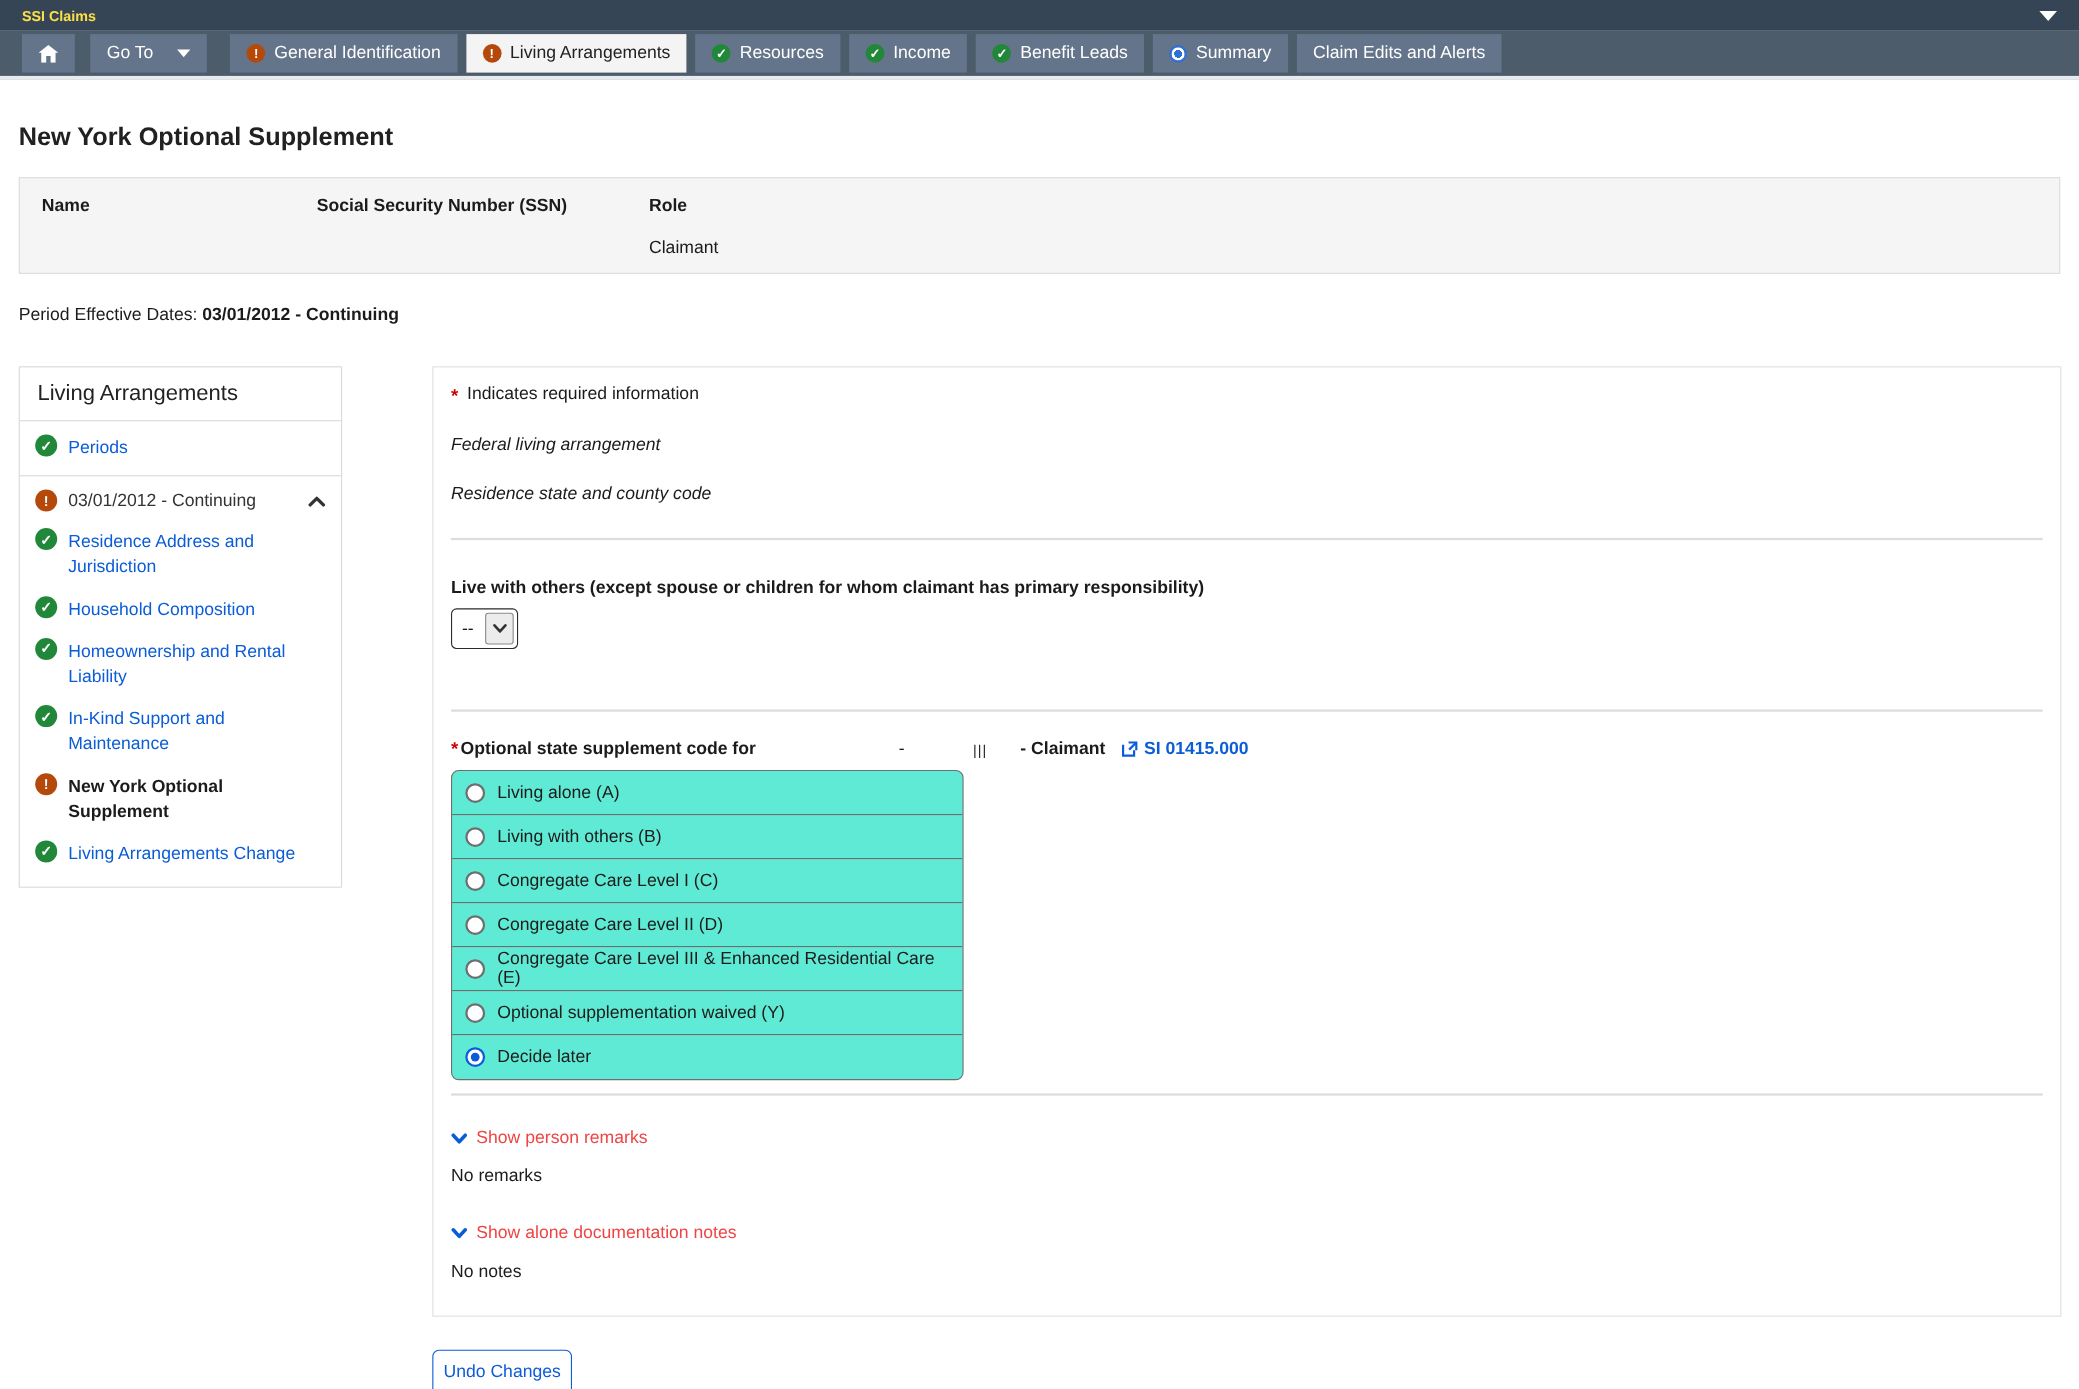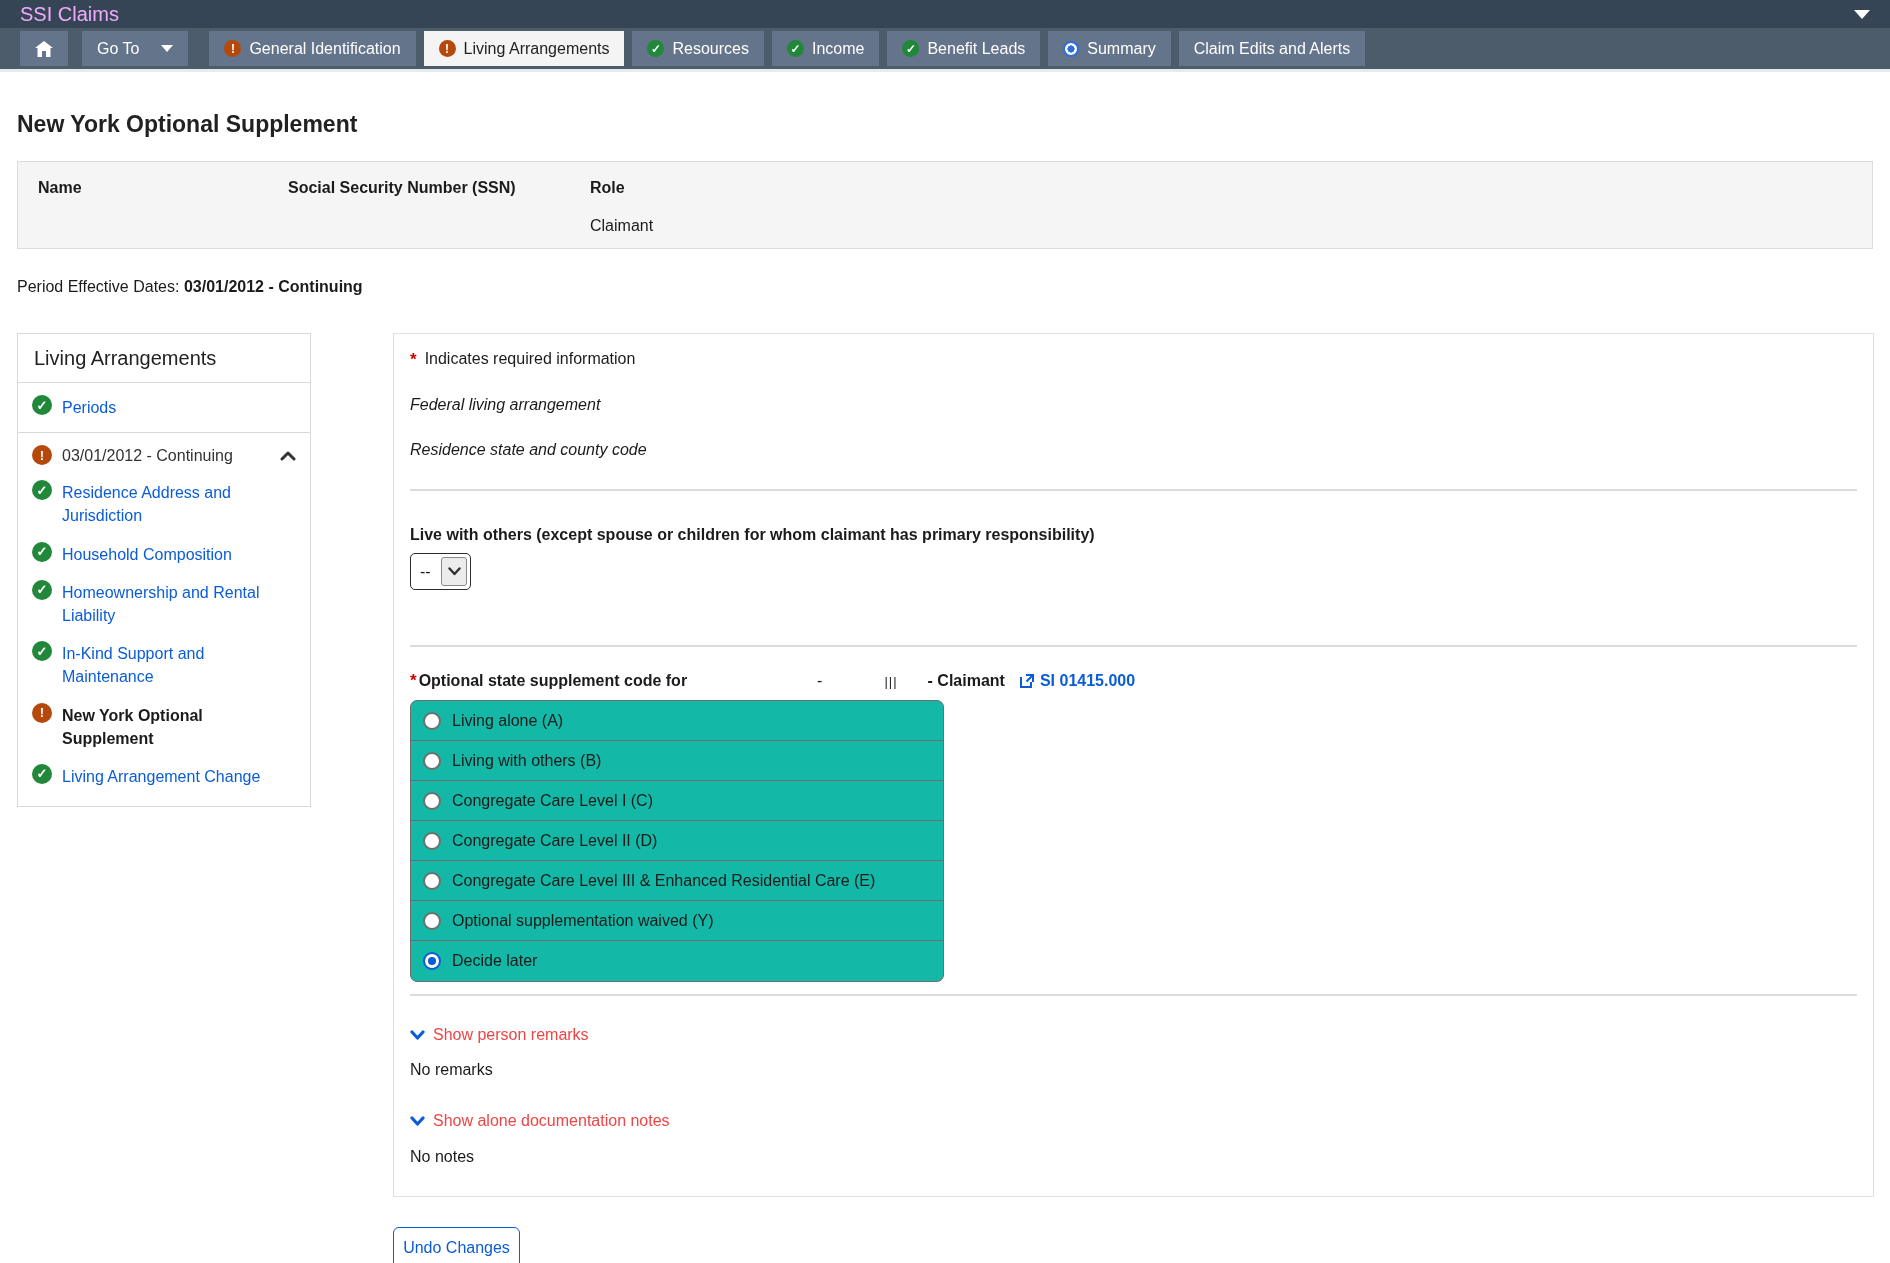--- a/index.html
+++ b/index.html
@@ -2,21 +2,21 @@
 <html><head>
 <meta charset="utf-8">
 <style>
   * { margin:0; padding:0; box-sizing:border-box; }
   html,body { width:1890px; height:1263px; overflow:hidden; background:#ffffff;
               font-family:"Liberation Sans", sans-serif; color:#1b1b1b; }
 
   
   .topbar { height:28px; background:#364555; display:flex; align-items:center;
             justify-content:space-between; padding:0 20px; }
-  .topbar .apptitle { color:#f0abfc; font-size:20px; }
+  .topbar .apptitle { color:#fde047; font-size:13px;font-weight:bold; }
   .caret-down-white { width:0; height:0; border-left:8px solid transparent;
             border-right:8px solid transparent; border-top:9px solid #ffffff; cursor:pointer; }
 
   
   .navbar { height:44px; background:#4d5c6b; display:flex; align-items:center;
             padding:0 0 0 20px; border-bottom:3px solid #e7ebee; }
   .navbtn { height:35px; background:#64748a; color:#ffffff; font-size:16px;
             display:flex; align-items:center; gap:8px; padding:0 15px; margin-right:8px;
             cursor:pointer; white-space:nowrap; }
   .navbtn.home { padding:0 15px; margin-right:14px; }
@@ -84,22 +84,22 @@
 
   .hline2 { border:none; border-top:2px solid #dcdcdc; margin-top:55px; }
 
   .supp-row { margin-top:24px; display:flex; align-items:center; }
   .supp-label { font-weight:bold; }
   .masked { font-size:13px; letter-spacing:1px; color:#222; }
   .ext-link { display:flex; align-items:center; gap:5px; color:#0b5cd7; font-weight:bold;
           cursor:pointer; }
   .ext-ic { width:16px; height:16px; display:block; }
 
-  .radio-box { margin-top:9px; width:534px; border:1px solid #6e6e6e; border-radius:7px;
-          background:#14b8a6; overflow:hidden; }
+  .radio-box { margin-top:9px; width:466px; border:1px solid #6e6e6e; border-radius:7px;
+          background:#5eead4; overflow:hidden; }
   .radio-row { display:flex; align-items:center; gap:11px; height:40px; padding:0 12px;
           border-bottom:1px solid #6e6e6e; cursor:pointer; }
   .radio-row:last-child { border-bottom:none; }
   .rb { width:18px; height:18px; border-radius:50%; border:2px solid #6e6e6e; flex:none;
           background:#ffffff; position:relative; }
   .radio-row.checked .rb { border-color:#0b5cd7; }
   .radio-row.checked .rb::after { content:""; position:absolute; left:3px; top:3px;
           width:8px; height:8px; border-radius:50%; background:#0b5cd7; }
 
   .toggle-link { display:flex; align-items:center; gap:8px; color:#ef4444; cursor:pointer; }
@@ -219,21 +219,21 @@
       <div class="sb-item">
         <span class="sb-icon ic-check">✓</span>
         <span class="sb-link">In-Kind Support and Maintenance</span>
       </div>
       <div class="sb-item">
         <span class="sb-icon ic-alert">!</span>
         <span class="sb-bold">New York Optional Supplement</span>
       </div>
       <div class="sb-item">
         <span class="sb-icon ic-check">✓</span>
-        <span class="sb-link">Living Arrangement Change</span>
+        <span class="sb-link">Living Arrangements Change</span>
       </div>
     </div>
   </div>
 
   <div class="main">
     <div class="req-note">
       <span class="star">*</span>
       <span>Indicates required information</span>
     </div>
 

